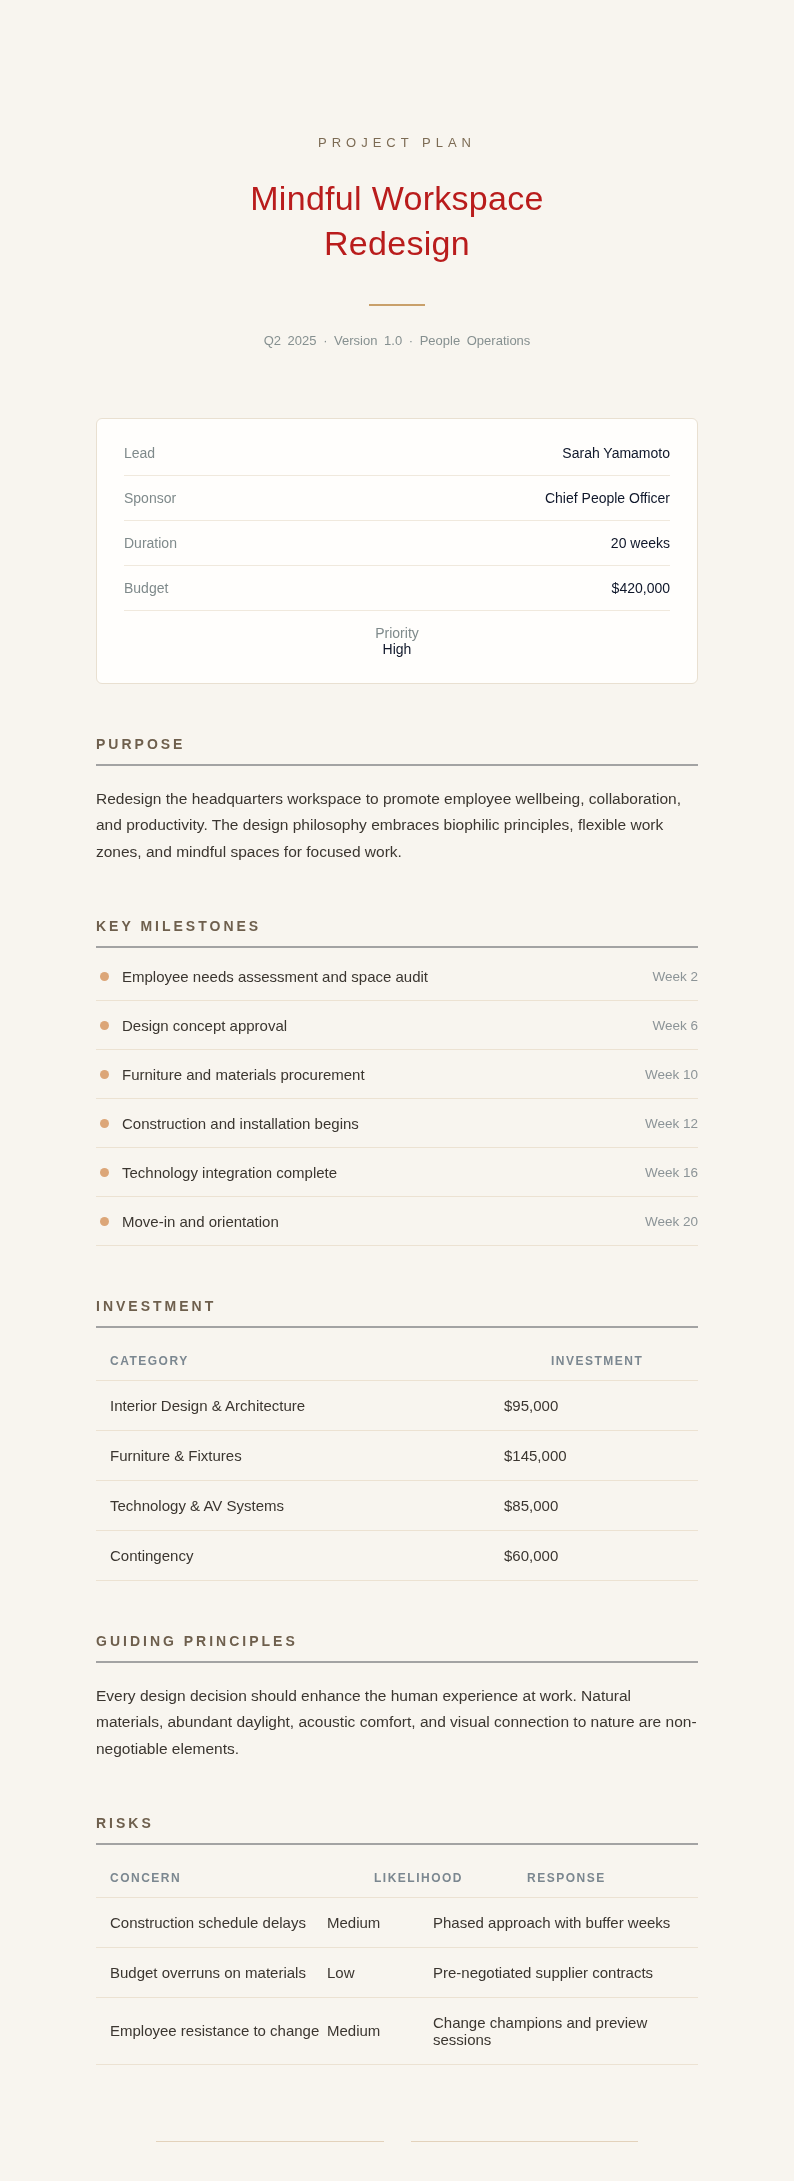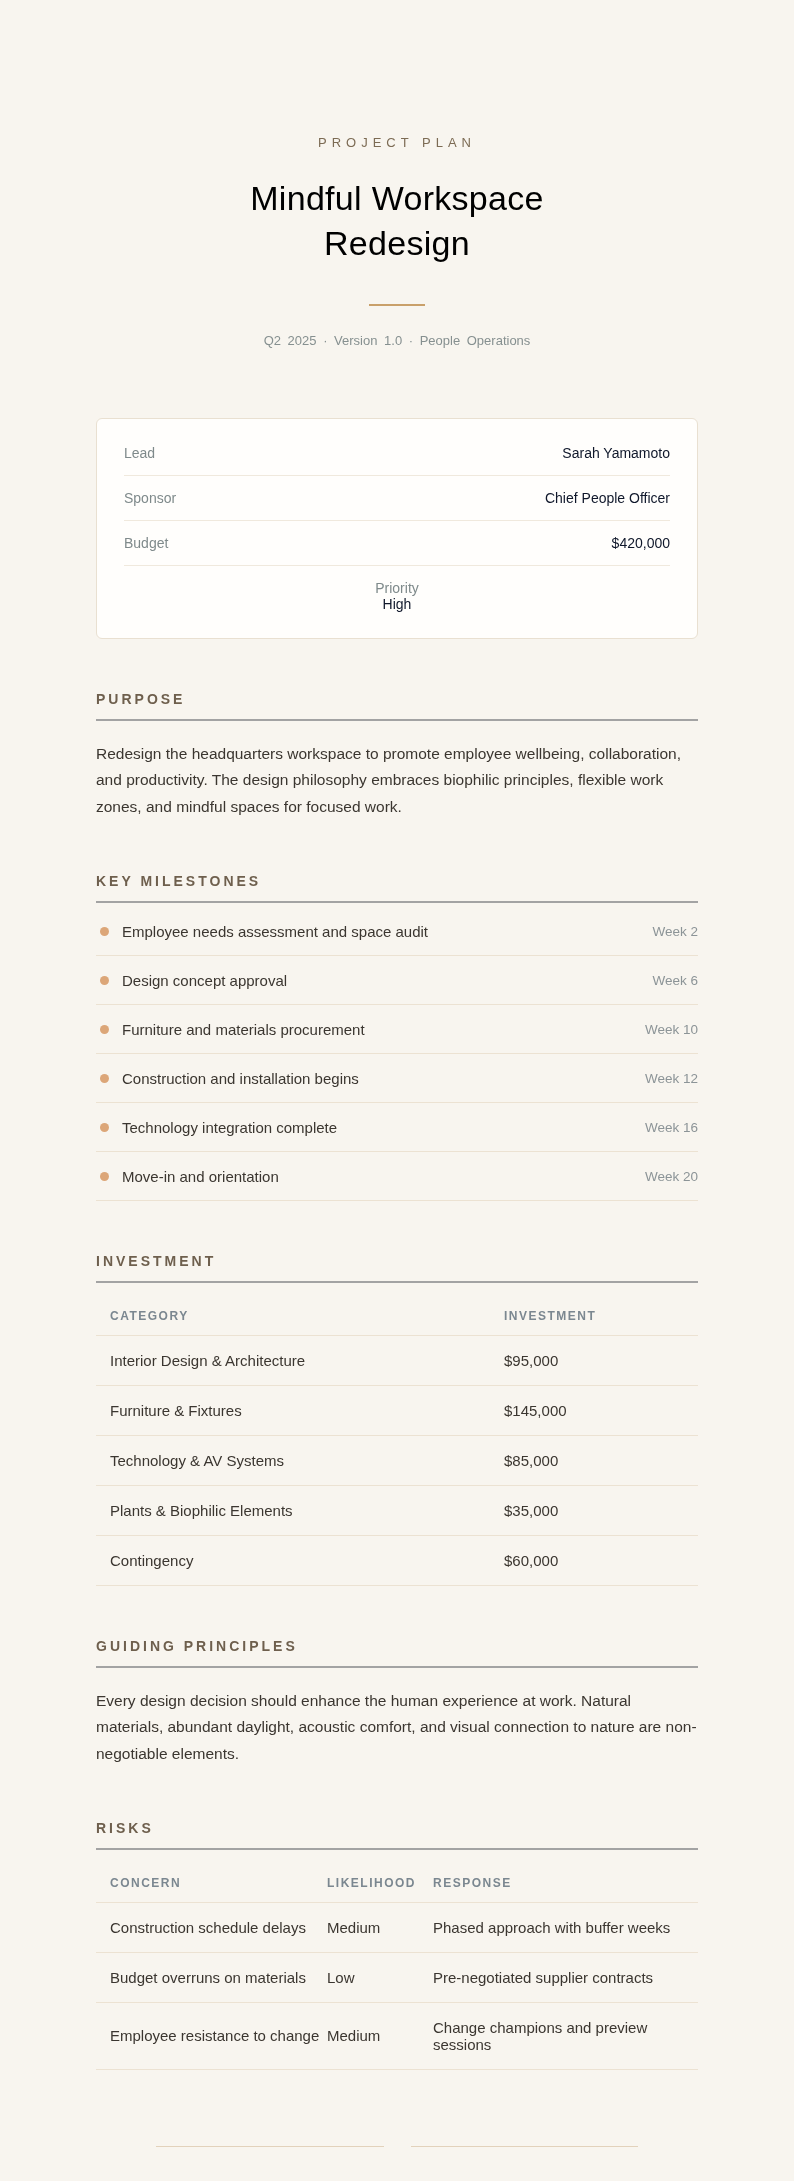--- a/index.html
+++ b/index.html
@@ -28,21 +28,21 @@
     font-size: 13px;
     letter-spacing: 5px;
     color: #7c6b54;
     font-weight: 400;
   }
   h1.doc-title {
     margin: 26px 0 0;
     font-size: 34px;
     line-height: 1.32;
     font-weight: 500;
-    color: #000000;
+    color: #b91c1c;
     letter-spacing: 0.3px;
   }
   h1.doc-title span { display: block; }
   .accent-divider {
     width: 56px;
     height: 2px;
     background: #c9a06a;
     margin: 38px auto 0;
   }
   .meta-line {
@@ -123,20 +123,21 @@
     font-size: 15px;
     color: #3b3630;
     align-items: center;
   }
   .tbl-row.head {
     padding: 20px 14px 12px;
     font-size: 12px;
     font-weight: 700;
     letter-spacing: 1.5px;
     color: #7b8790;
+    gap: 47px;
   }
   .tbl.investment .tbl-row { grid-template-columns: 394px 1fr; }
   .tbl.risks .tbl-row { grid-template-columns: 217px 106px 1fr; }
 
   
   .signatures {
     margin-top: 76px;
     padding: 0 60px;
     display: grid;
     grid-template-columns: 1fr 1fr;
@@ -169,20 +170,24 @@
     <section class="info-card">
       <div class="info-row">
         <span class="info-label">Lead</span>
         <span class="info-value">Sarah Yamamoto</span>
       </div>
       <div class="info-row">
         <span class="info-label">Sponsor</span>
         <span class="info-value">Chief People Officer</span>
       </div>
       <div class="info-row">
+        <span class="info-label">Duration</span>
+        <span class="info-value">20 weeks</span>
+      </div>
+      <div class="info-row">
         <span class="info-label">Budget</span>
         <span class="info-value">$420,000</span>
       </div>
       <div class="info-row">
         <span class="info-label">Priority</span>
         <span class="info-value">High</span>
       </div>
     </section>
 
     <section class="section">
@@ -237,24 +242,20 @@
           <span>Interior Design &amp; Architecture</span>
           <span>$95,000</span>
         </div>
         <div class="tbl-row">
           <span>Furniture &amp; Fixtures</span>
           <span>$145,000</span>
         </div>
         <div class="tbl-row">
           <span>Technology &amp; AV Systems</span>
           <span>$85,000</span>
-        </div>
-        <div class="tbl-row">
-          <span>Plants &amp; Biophilic Elements</span>
-          <span>$35,000</span>
         </div>
         <div class="tbl-row">
           <span>Contingency</span>
           <span>$60,000</span>
         </div>
       </div>
     </section>
 
     <section class="section">
       <h2 class="section-head">GUIDING PRINCIPLES</h2>

